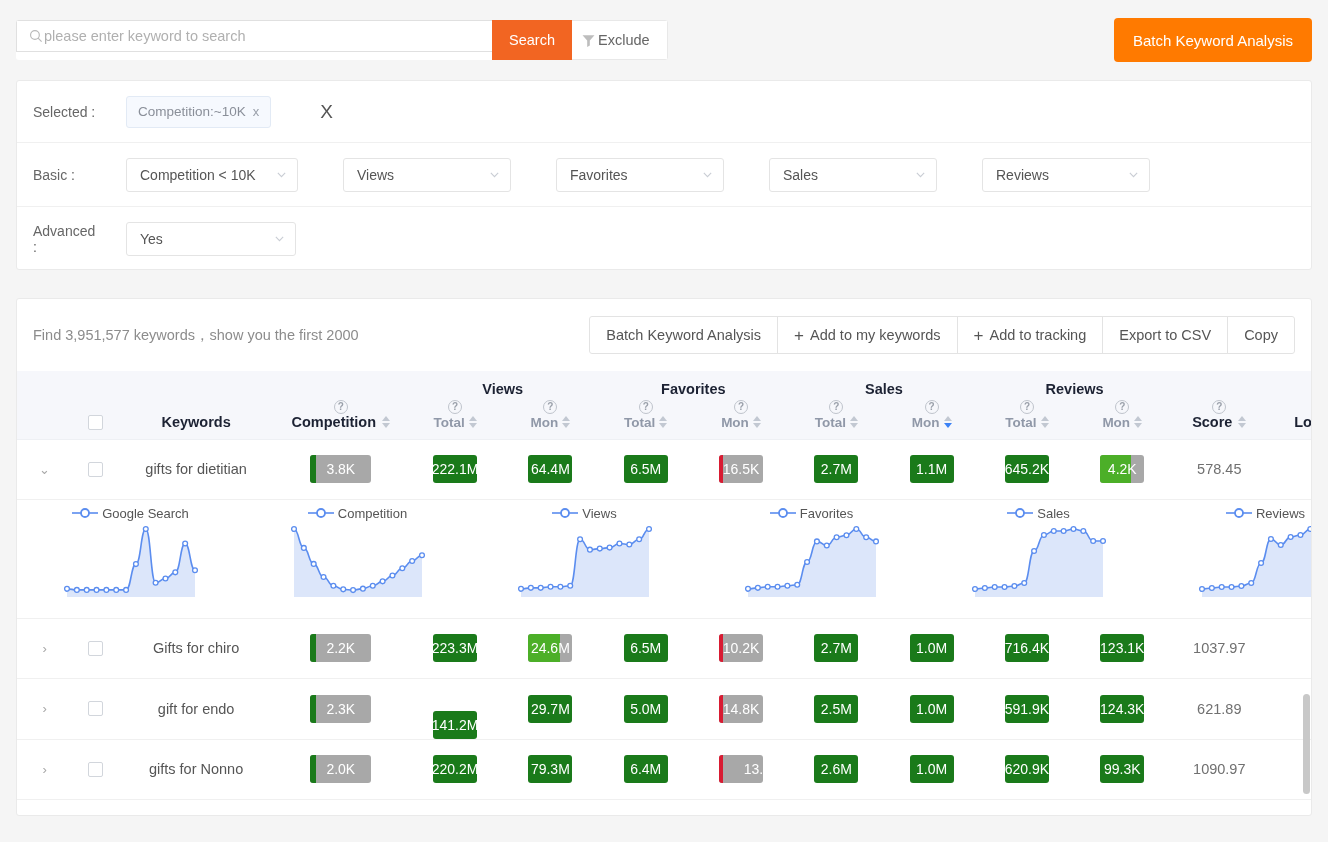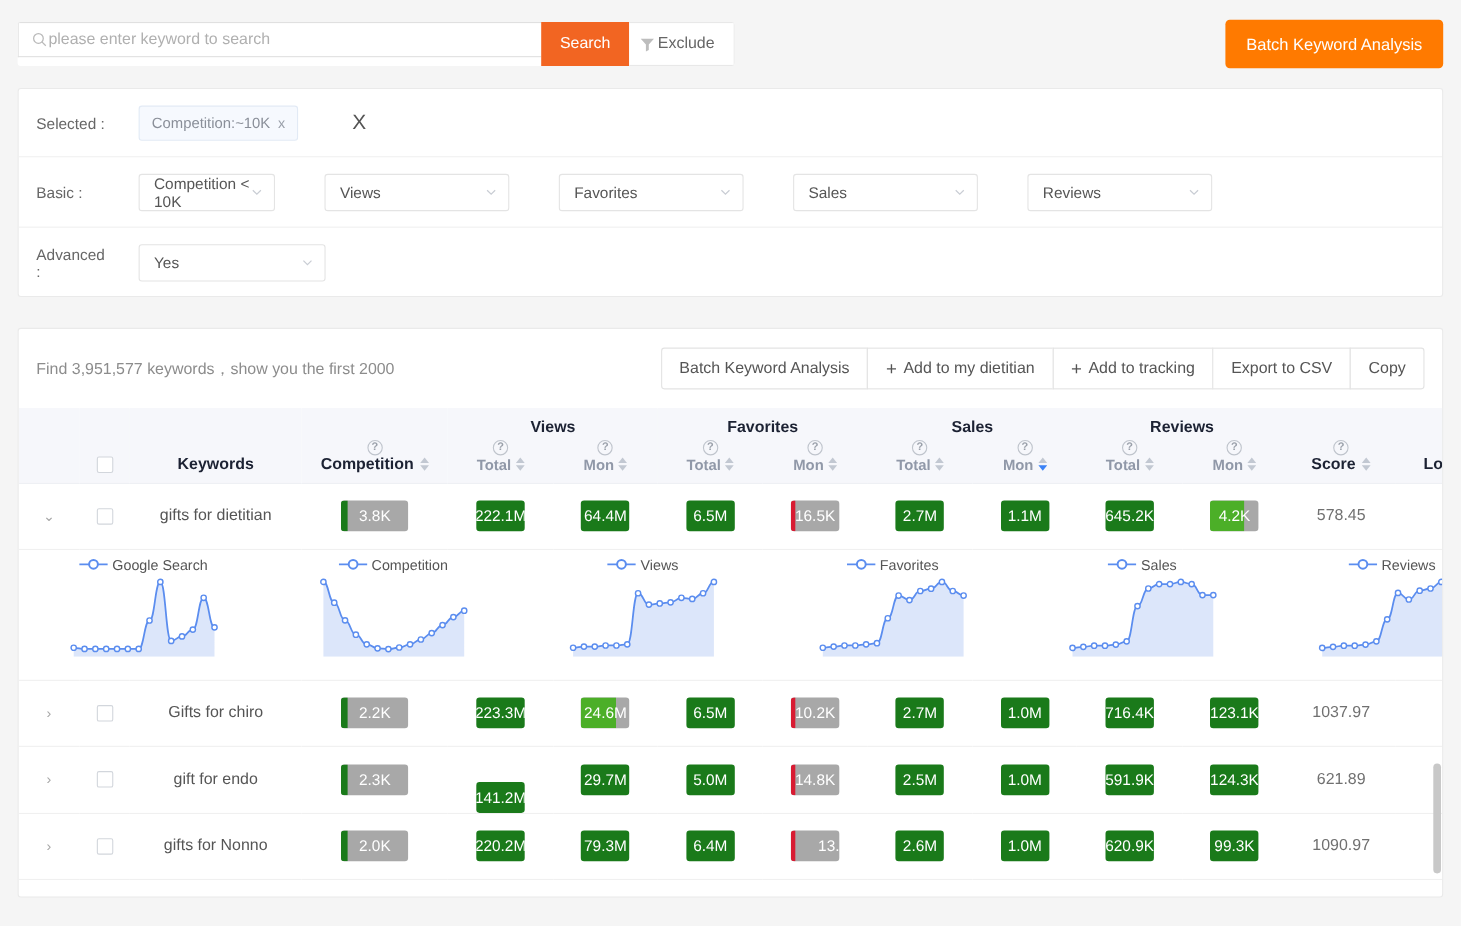--- a/index.html
+++ b/index.html
@@ -88,21 +88,21 @@
     margin-left: 26px; font-size: 19px; color: #555;
     cursor: pointer; line-height: 1; font-family: "Liberation Sans", sans-serif;
   }
   .sel {
     height: 34px; border: 1px solid #e4e4e4; border-radius: 3px;
     display: flex; align-items: center; justify-content: space-between;
     padding: 0 10px 0 13px; cursor: pointer; background: #fff;
     font-size: 14px; color: #555; margin-right: 22px;
   }
   .sel .cv { width: 11px; height: 11px; flex: 0 0 auto; display:block; }
-  .w-comp { width: 124px; } .w-def { width: 168px; } .w-adv { width: 170px; }
+  .w-comp { width: 172px; } .w-def { width: 168px; } .w-adv { width: 170px; }
 
   
   .results-card { margin-top: 28px; height: 518px; overflow: hidden; position: relative; }
   .rtoolbar {
     height: 72px; display: flex; align-items: center; padding: 0 16px;
   }
   .found { font-size: 14.5px; color: #8c8c8c; }
   .btn-group { margin-left: auto; display: flex; }
   .gbtn {
     height: 38px; border: 1px solid #e3e3e3; background: #fff;
@@ -258,21 +258,21 @@
 <div class="card results-card">
 
   <div class="rtoolbar">
     <span class="found">Find 3,951,577 keywords，show you the first 2000</span>
     <div class="btn-group">
       <button class="gbtn">
         <span>Batch Keyword Analysis</span>
       </button>
       <button class="gbtn">
         <span class="plus">+</span>
-        <span>Add to my dietitian</span>
+        <span>Add to my keywords</span>
       </button>
       <button class="gbtn">
         <span class="plus">+</span>
         <span>Add to tracking</span>
       </button>
       <button class="gbtn">
         <span>Export to CSV</span>
       </button>
       <button class="gbtn">
         <span>Copy</span>

